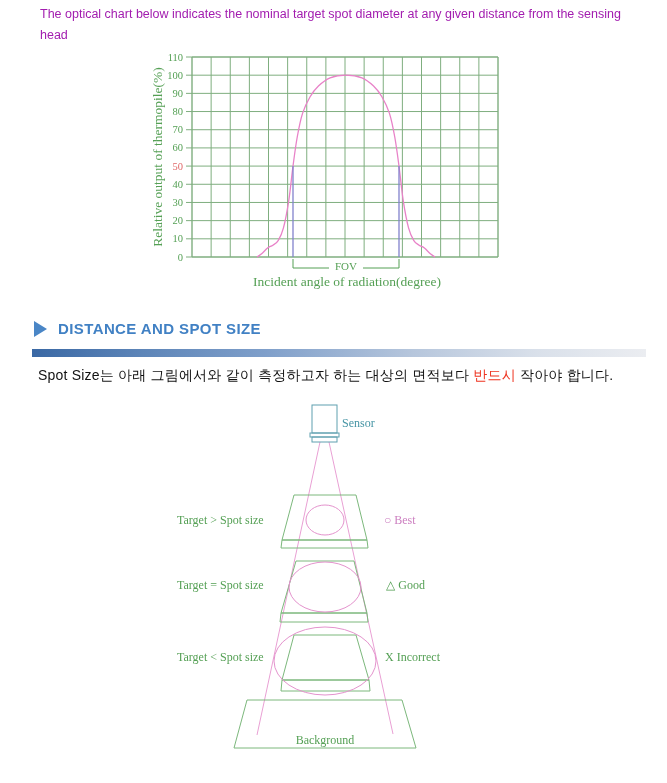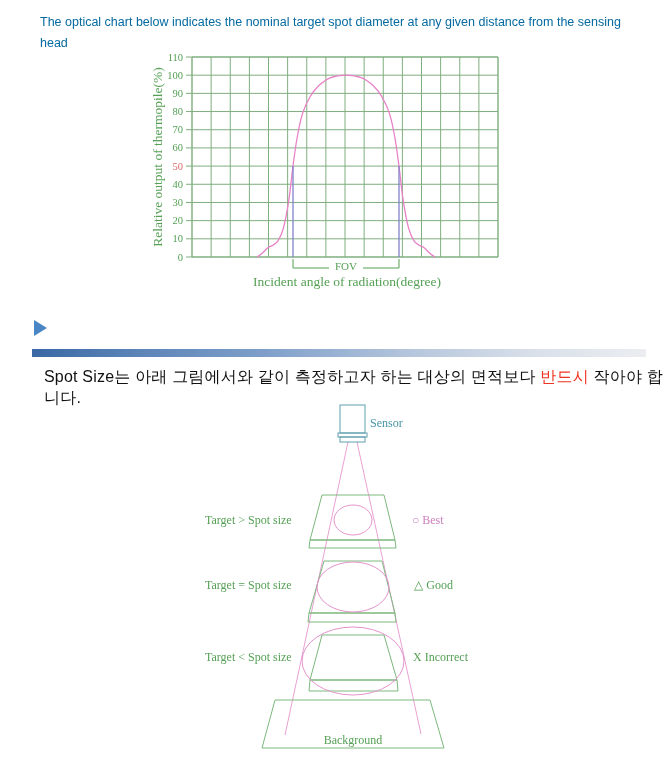--- a/index.html
+++ b/index.html
@@ -1,29 +1,29 @@
 <!DOCTYPE html>
 <html><head>
 <meta charset="utf-8">
 <style>
   html,body{margin:0;padding:0;background:#ffffff;}
   body{width:667px;height:783px;position:relative;overflow:hidden;
        font-family:"Liberation Sans",sans-serif;}
   .abs{position:absolute;}
-  .intro{left:40px;top:12px;width:600px;font-size:12.5px;line-height:21px;color:#0369a1;}
+  .intro{left:40px;top:4px;width:600px;font-size:12.5px;line-height:21px;color:#a21caf;}
   .chart-wrap{left:140px;top:52px;width:380px;height:240px;}
   .section-header{left:34px;top:320px;display:flex;align-items:center;gap:11px;}
   .tri{width:0;height:0;border-top:8px solid transparent;border-bottom:8px solid transparent;
        border-left:13px solid #4a86c6;}
   .section-title{font-size:15px;font-weight:bold;color:#4181c4;letter-spacing:.4px;}
   .grad-bar{left:32px;top:349px;width:614px;height:8px;
     background:linear-gradient(90deg,#3a68a4 0%,#5d85b8 18%,#7f9fca 38%,#b6c6dc 62%,#d9e0ea 82%,#ebedf1 100%);}
-  .note{left:44px;top:367px;font-size:16px;color:#111;letter-spacing:.2px;}
+  .note{left:38px;top:367px;font-size:14px;color:#111;letter-spacing:.2px;}
   .note .em{color:#ee3420;}
-  .diagram-wrap{left:192px;top:400px;width:300px;height:365px;}
+  .diagram-wrap{left:164px;top:400px;width:300px;height:365px;}
   svg text{font-family:"Liberation Serif",serif;}
 </style>
 </head>
 <body>
 
 <div class="abs intro">
   <div>The optical chart below indicates the nominal target spot diameter at any given distance from the sensing head</div>
 </div>
 
 <div class="abs chart-wrap">
@@ -99,20 +99,21 @@
         <line x1="223" y1="216" x2="259" y2="216" stroke="#55a055"></line>
       </g>
     <text x="206" y="218" text-anchor="middle" font-size="11" fill="#55a055">FOV</text>
     <text x="207" y="234" text-anchor="middle" font-size="13.5" fill="#55a055">Incident angle of radiation(degree)</text>
     <text x="22" y="105" text-anchor="middle" font-size="13.5" fill="#55a055" transform="rotate(-90 22 105)">Relative output of thermopile(%)</text>
   </svg>
 </div>
 
 <div class="abs section-header">
   <div class="tri"></div>
+  <div class="section-title">DISTANCE AND SPOT SIZE</div>
 </div>
 <div class="abs grad-bar"></div>
 
 <div class="abs note"><span>Spot Size는 아래 그림에서와 같이 측정하고자 하는 대상의 면적보다 </span><span class="em">반드시</span><span> 작아야 합니다.</span></div>
 
 <div class="abs diagram-wrap">
   <svg width="300" height="365" viewBox="0 0 300 365">
 
     <g stroke="#e9a0d4" stroke-width="1">
       <line x1="156" y1="42" x2="93" y2="335"></line>

